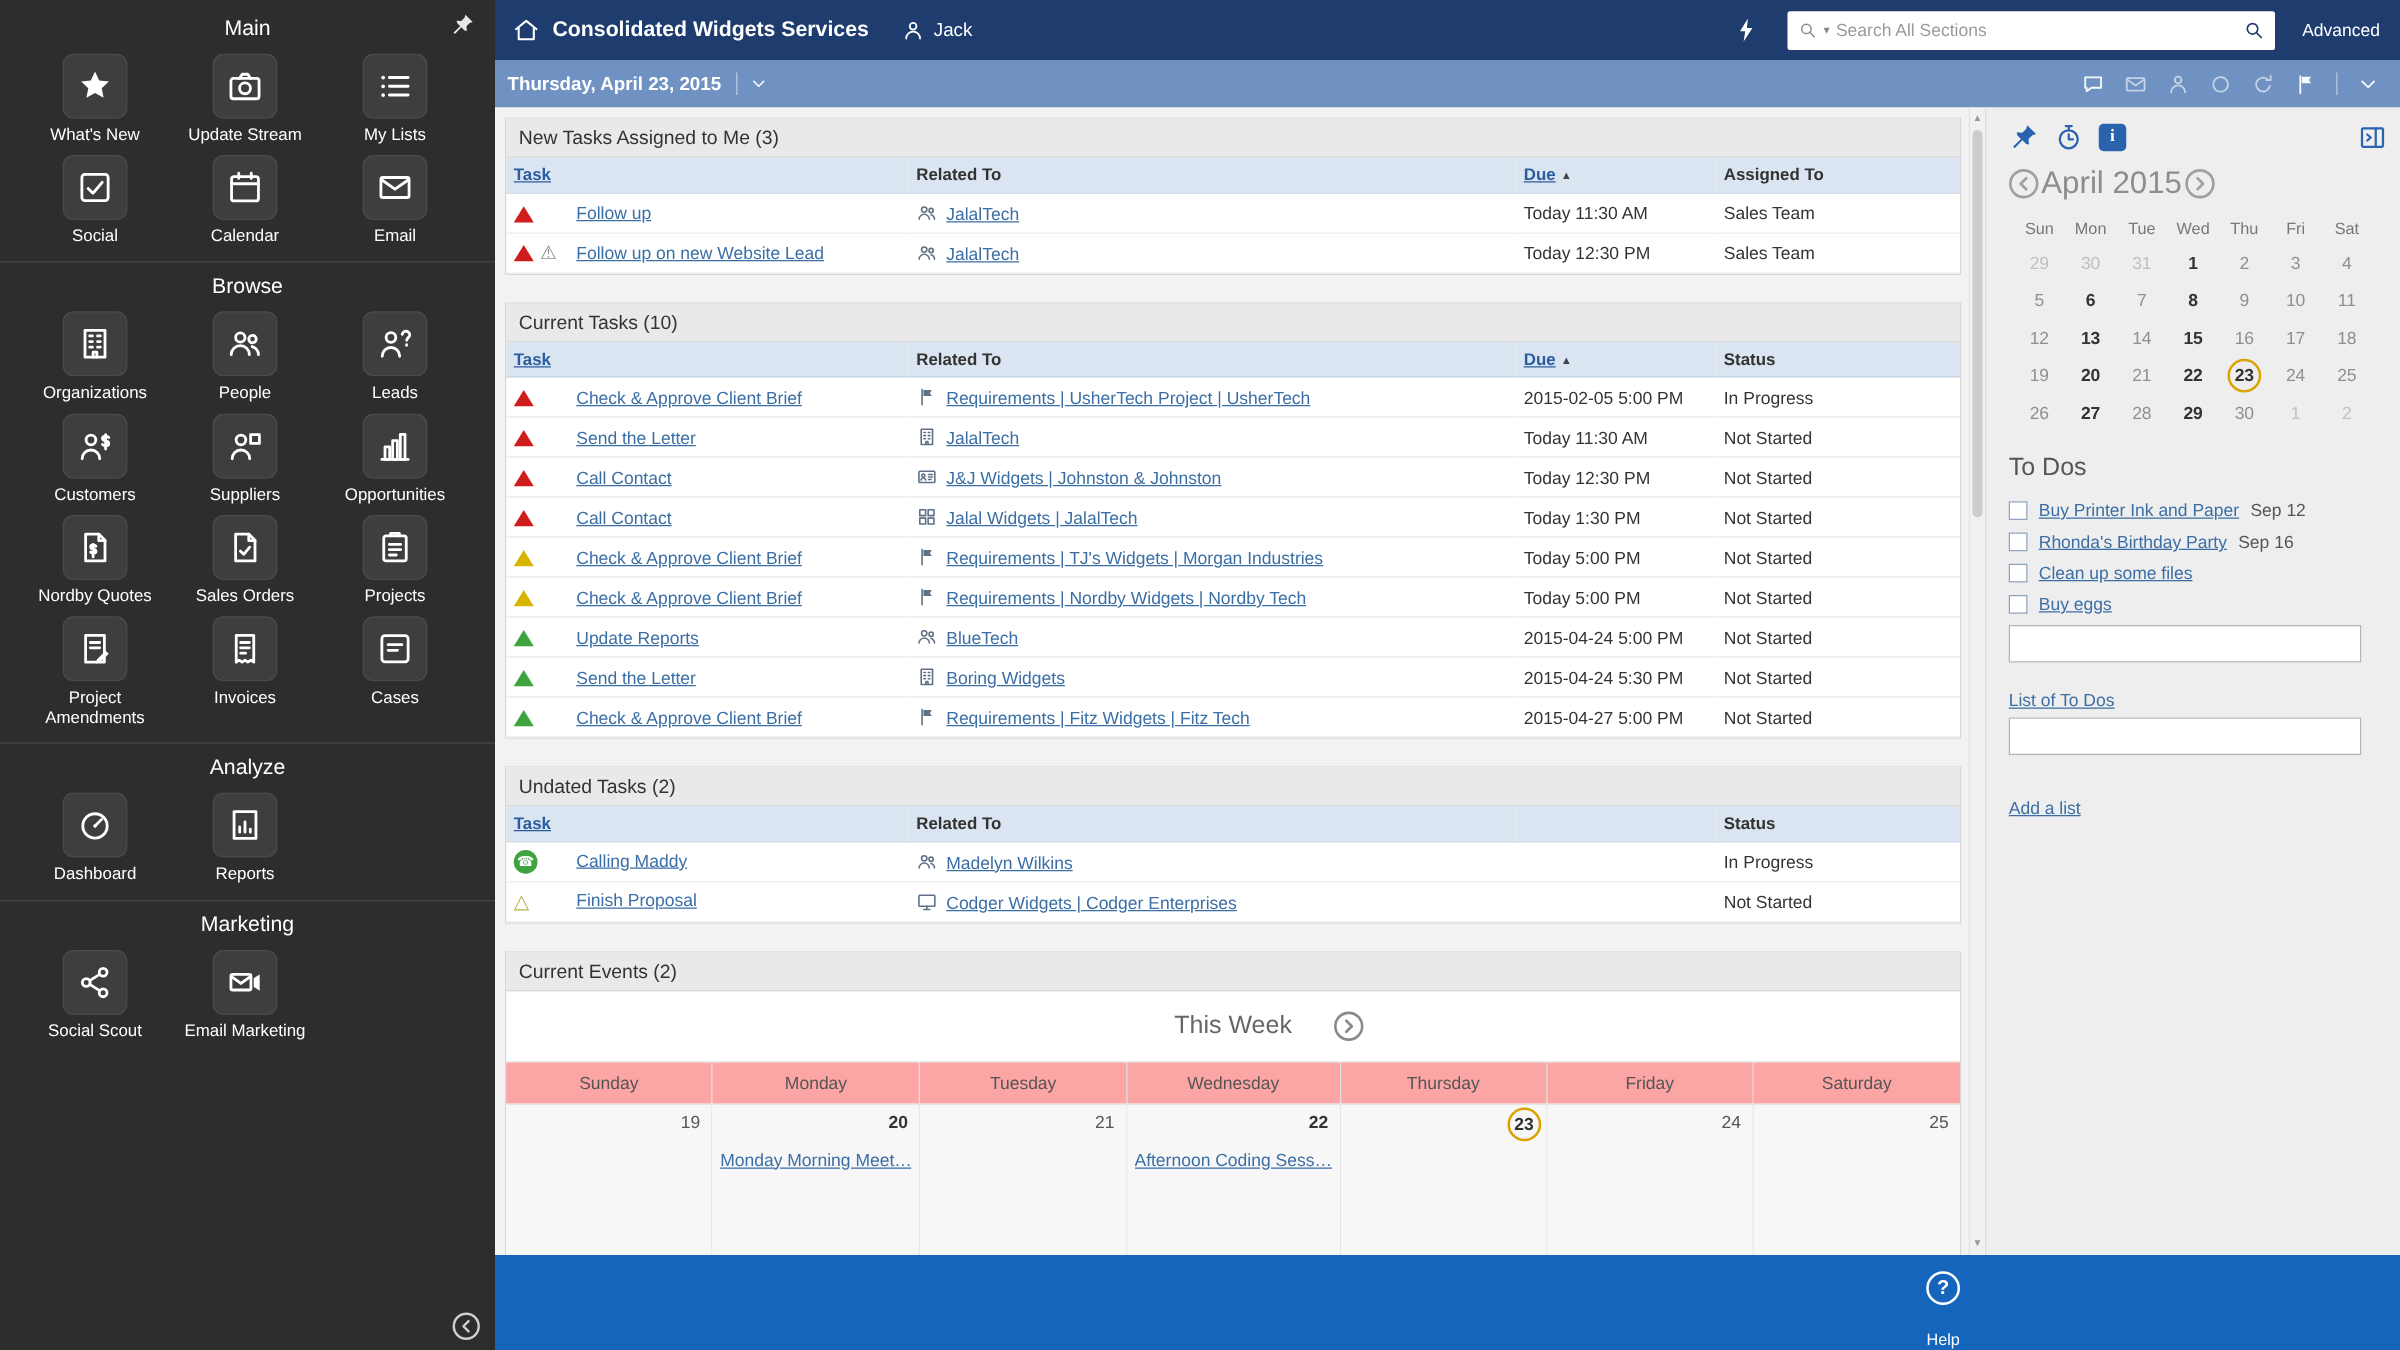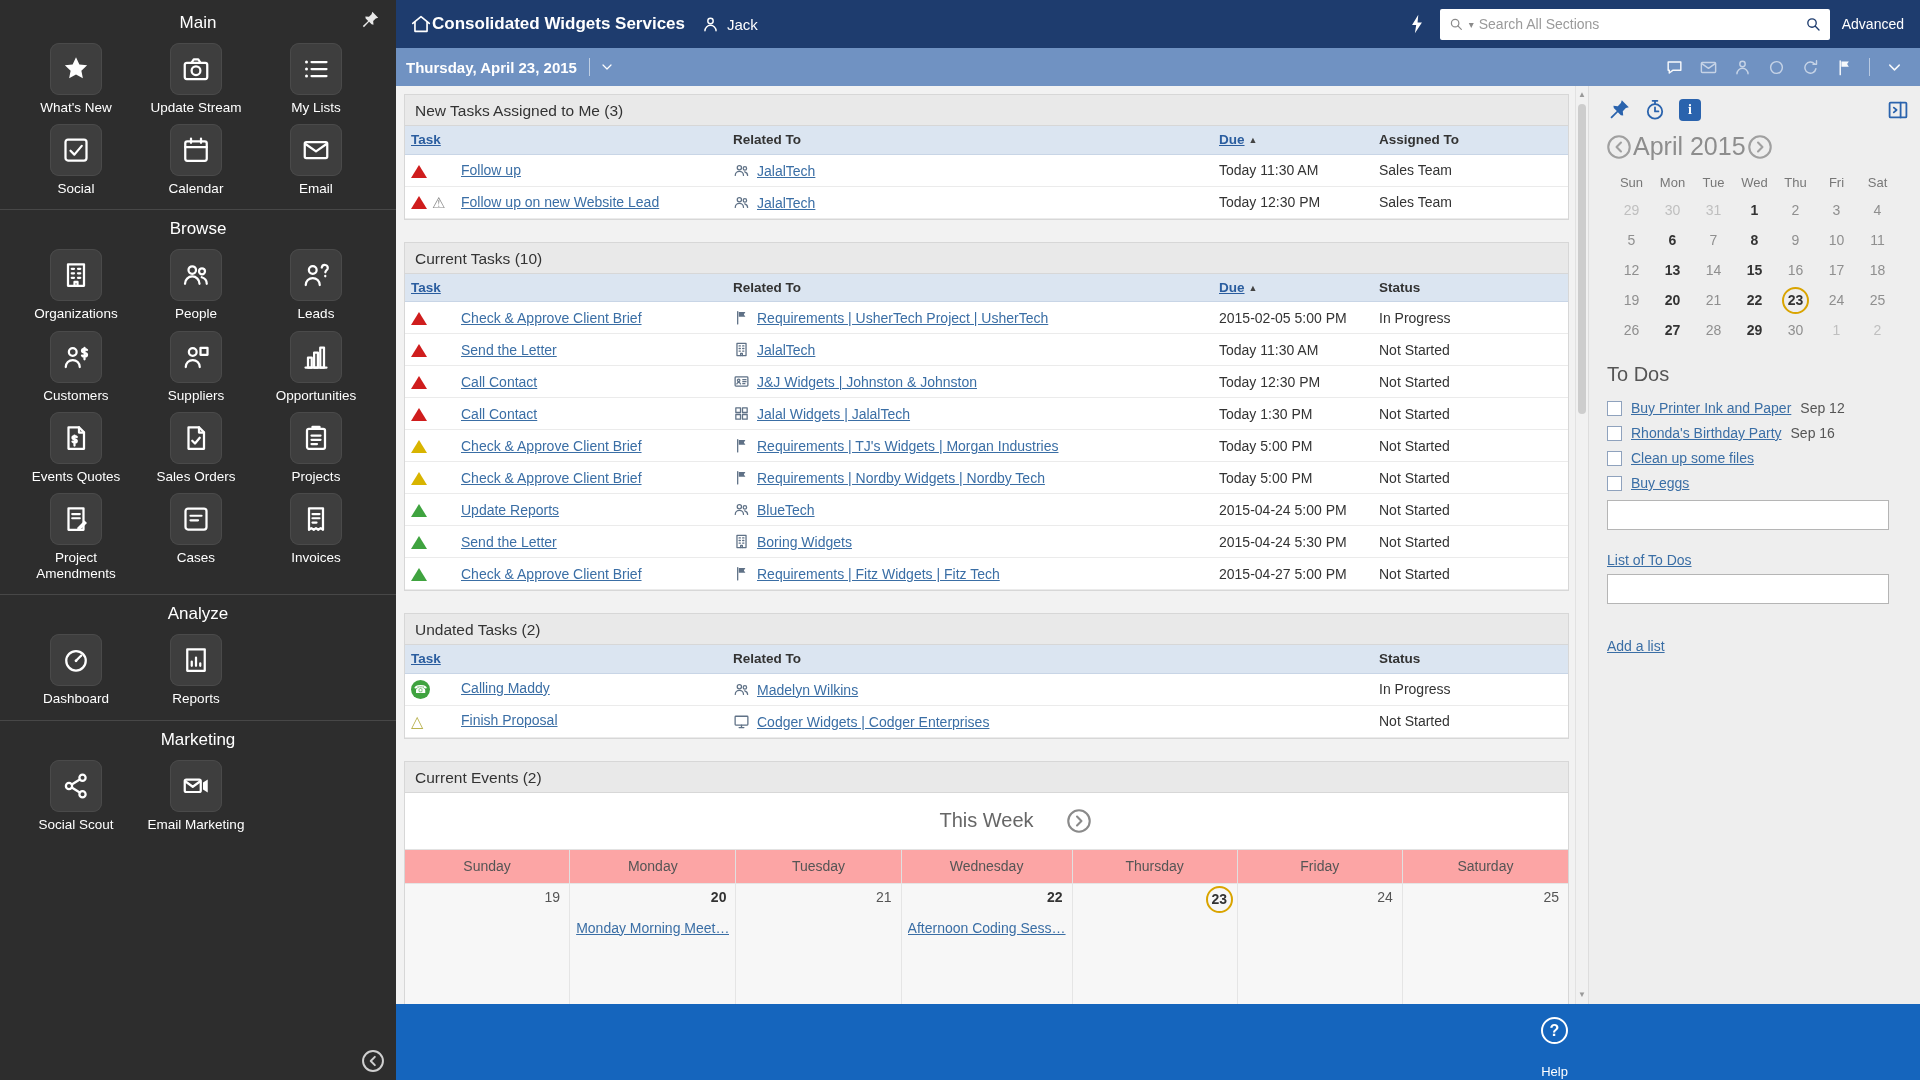--- a/index.html
+++ b/index.html
@@ -17,21 +17,21 @@
 .nav-group-title{text-align:center;color:#fff;font-size:17px;padding:9px 0 10px}
 .nav-grid{display:grid;grid-template-columns:repeat(3,120px);justify-content:start;padding:0 0 12px 16px;row-gap:8px}
 .nav-item{display:flex;flex-direction:column;align-items:center;cursor:pointer}
 .tile{width:52px;height:52px;border-radius:9px;background:#3e3e3e;box-shadow:inset 0 0 0 1px #4a4a4a;display:flex;align-items:center;justify-content:center}
 .tile .icon{width:30px;height:30px;color:#fff}
 .nav-label{color:#fff;font-size:13.5px;text-align:center;line-height:1.2;margin-top:5px;max-width:112px}
 .sb-collapse{position:absolute;right:10px;bottom:6px;width:26px;height:26px;background:transparent;border:none;color:#cfcfcf;cursor:pointer;padding:0}
 .sb-collapse .icon{width:26px;height:26px}
 
 .main-col{flex:1;display:flex;flex-direction:column;min-width:0}
-.topbar{height:48px;flex:none;background:var(--topbar,#1e3c6e);display:flex;align-items:center;color:#fff;padding:0 16px 0 14px;}
+.topbar{height:48px;flex:none;background:var(--topbar,#1e3c6e);display:flex;align-items:center;color:#fff;padding:0 16px 0 14px;gap:10px}
 .tb-icon{width:22px;height:22px;color:#fff;cursor:pointer}
 .tb-icon.sm{width:19px;height:19px}
 .brand{font-size:17px;font-weight:700;cursor:pointer}
 .userchip{display:flex;align-items:center;gap:7px;margin-left:16px;font-size:15px;cursor:pointer}
 .spacer{flex:1}
 .searchbox{width:390px;height:31px;background:#fff;border-radius:2px;display:flex;align-items:center;padding:0 8px;gap:5px;margin-left:12px}
 .s-icon{width:16px;height:16px;color:#8a8a8a;cursor:pointer}
 .s-caret{color:#8a8a8a;font-size:10px;cursor:pointer}
 .searchbox input{flex:1;border:none;outline:none;background:transparent;font:inherit;font-size:14px;color:#333;min-width:0}
 .searchbox input::placeholder{color:#9a9a9a}
@@ -284,21 +284,21 @@
             <div class="nav-item">
               <span class="tile">
                 <span class="icon">
                   <svg viewBox="0 0 24 24" fill="none" stroke="currentColor" stroke-width="1.8" stroke-linecap="round" stroke-linejoin="round">
                     <path d="M6 3.4h8.4l4 4v13.2H6z"></path>
                     <path d="M14.4 3.4v4.2h4"></path>
                     <path d="M10.8 10v8M12.6 11.2c-.4-.5-1-.8-1.7-.8-1 0-1.7.5-1.7 1.3s.7 1.1 1.7 1.3c1 .2 1.7.6 1.7 1.4s-.8 1.3-1.7 1.3c-.7 0-1.3-.3-1.7-.8"></path>
                   </svg>
                 </span>
               </span>
-              <span class="nav-label">Events Quotes</span>
+              <span class="nav-label">Nordby Quotes</span>
             </div>
             <div class="nav-item">
               <span class="tile">
                 <span class="icon">
                   <svg viewBox="0 0 24 24" fill="none" stroke="currentColor" stroke-width="1.8" stroke-linecap="round" stroke-linejoin="round">
                     <path d="M6 3.4h8.4l4 4v13.2H6z"></path>
                     <path d="M14.4 3.4v4.2h4"></path>
                     <path d="m9 14.2 2.2 2.2 3.8-4.6"></path>
                   </svg>
                 </span>
@@ -326,37 +326,37 @@
                     <path fill="currentColor" stroke="none" d="m13.2 18.8 5.6-5.6 2 2-5.6 5.6-2.6.6z"></path>
                   </svg>
                 </span>
               </span>
               <span class="nav-label">Project Amendments</span>
             </div>
             <div class="nav-item">
               <span class="tile">
                 <span class="icon">
                   <svg viewBox="0 0 24 24" fill="none" stroke="currentColor" stroke-width="1.8" stroke-linecap="round" stroke-linejoin="round">
+                    <path d="M6.4 3.4h11.2v17.2l-1.9-1.3-1.9 1.3-1.8-1.3-1.8 1.3-1.9-1.3-1.9 1.3z"></path>
+                    <path d="M9.2 8h5.6M9.2 11.4h5.6M9.2 14.8h3.2"></path>
+                  </svg>
+                </span>
+              </span>
+              <span class="nav-label">Invoices</span>
+            </div>
+            <div class="nav-item">
+              <span class="tile">
+                <span class="icon">
+                  <svg viewBox="0 0 24 24" fill="none" stroke="currentColor" stroke-width="1.8" stroke-linecap="round" stroke-linejoin="round">
                     <rect x="3.6" y="3.6" width="16.8" height="16.8" rx="2"></rect>
                     <path d="M7.6 9.4h8.8M7.6 13h6"></path>
                   </svg>
                 </span>
               </span>
               <span class="nav-label">Cases</span>
-            </div>
-            <div class="nav-item">
-              <span class="tile">
-                <span class="icon">
-                  <svg viewBox="0 0 24 24" fill="none" stroke="currentColor" stroke-width="1.8" stroke-linecap="round" stroke-linejoin="round">
-                    <path d="M6.4 3.4h11.2v17.2l-1.9-1.3-1.9 1.3-1.8-1.3-1.8 1.3-1.9-1.3-1.9 1.3z"></path>
-                    <path d="M9.2 8h5.6M9.2 11.4h5.6M9.2 14.8h3.2"></path>
-                  </svg>
-                </span>
-              </span>
-              <span class="nav-label">Invoices</span>
             </div>
           </div>
         </div>
         <div class="nav-group">
           <div class="nav-group-title">Analyze</div>
           <div class="nav-grid">
             <div class="nav-item">
               <span class="tile">
                 <span class="icon">
                   <svg viewBox="0 0 24 24" fill="none" stroke="currentColor" stroke-width="1.8" stroke-linecap="round" stroke-linejoin="round">

